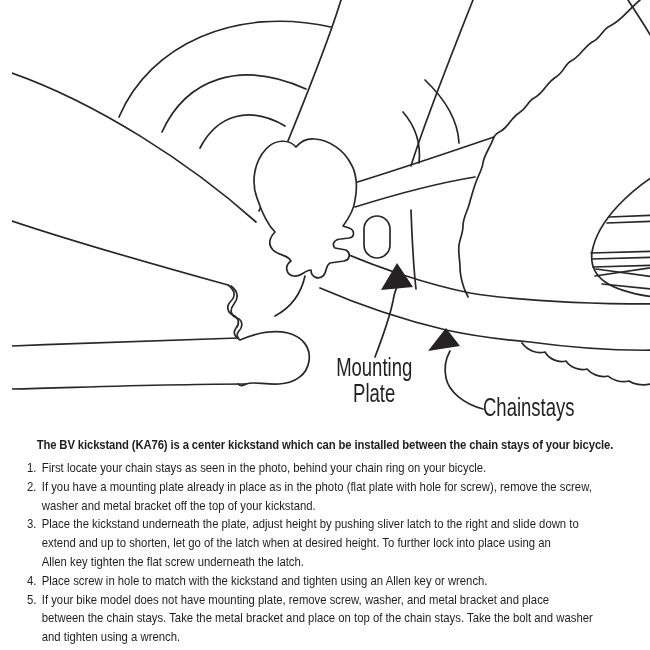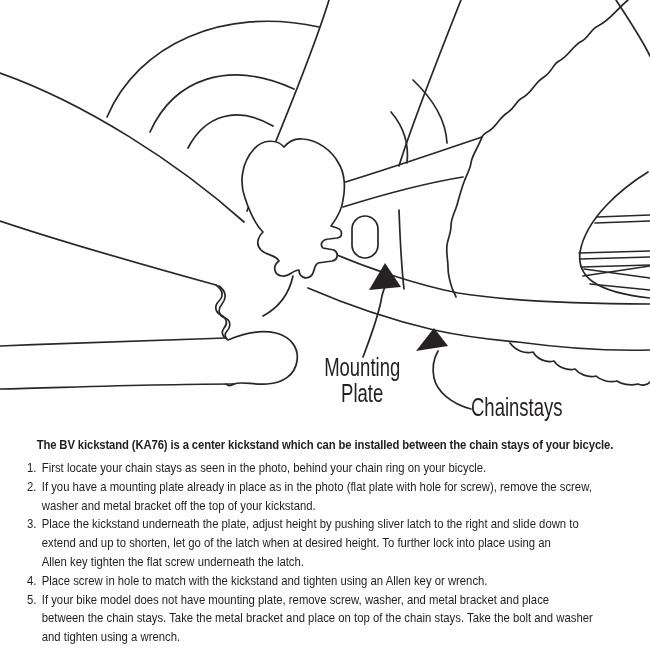--- a/index.html
+++ b/index.html
@@ -1,18 +1,18 @@
 <!DOCTYPE html>
 <html><head>
 <meta charset="utf-8">
 <style>
   html,body{margin:0;padding:0;background:#fff;}
   body{width:650px;height:650px;font-family:"Liberation Sans",sans-serif;}
   .stage{position:relative;width:650px;height:650px;background:#fff;overflow:hidden;}
-  .drawing{position:absolute;left:0;top:0;width:598px;height:435px;}
+  .drawing{position:absolute;left:12px;top:0;width:598px;height:435px;}
   .drawing svg{position:absolute;left:0;top:0;}
   .label{position:absolute;color:#231f20;font-size:25px;line-height:25.5px;
          transform:scaleX(.74);transform-origin:0 0;}
   .label-mounting{left:303px;top:355px;width:160px;text-align:center;}
   .label-chainstays{left:471px;top:395px;white-space:nowrap;}
   .copy{position:absolute;left:0;top:437px;width:747px;color:#221e1f;font-size:13px;
         transform:scaleX(.87);transform-origin:0 0;}
   .headline{font-weight:bold;text-align:center;line-height:16px;letter-spacing:-.15px;
             margin:0 10px 6px 10px;white-space:nowrap;}
   .item{position:relative;padding-left:48px;line-height:18.8px;}

